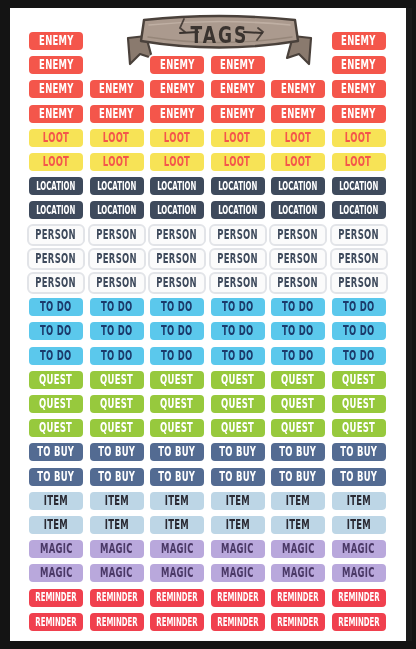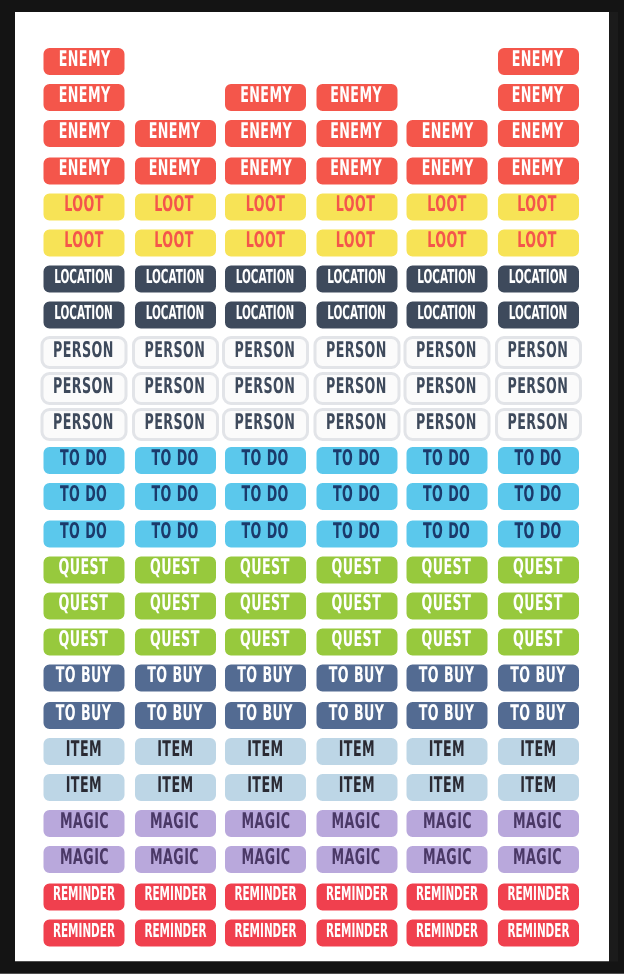--- a/index.html
+++ b/index.html
@@ -83,20 +83,40 @@
     transform:rotate(45deg);
     border-radius:1.5px;
     z-index:5;
   }
 </style>
 </head>
 <body>
 
 <div id="sheet">
 
+  <div id="banner">
+    <svg viewBox="0 0 195 52" xmlns="http://www.w3.org/2000/svg">
+
+      <path d="M6 24 L24 22 L30 44 L18 40 L8 50 Z" fill="#8a7a6e" stroke="#4a413b" stroke-width="2.2" stroke-linejoin="round"></path>
+
+      <path d="M189 24 L171 22 L165 44 L177 40 L187 50 Z" fill="#8a7a6e" stroke="#4a413b" stroke-width="2.2" stroke-linejoin="round"></path>
+
+      <path d="M22 6 Q97 -2 173 6 L176 27 Q97 40 19 27 Z" fill="#ab9a8e" stroke="#4a413b" stroke-width="2.4" stroke-linejoin="round"></path>
+
+      <path d="M27 11 Q97 4 168 11" fill="none" stroke="#c2b3a7" stroke-width="1.6" stroke-linecap="round" opacity="0.85"></path>
+      <path d="M26 23 Q97 34 170 23" fill="none" stroke="#8d7d71" stroke-width="1.4" stroke-linecap="round" opacity="0.7"></path>
+
+      <path d="M62 5 L58 14 L63 18" fill="none" stroke="#4a413b" stroke-width="1.8" stroke-linecap="round"></path>
+      <path d="M135 26 L141 18 L136 14" fill="none" stroke="#4a413b" stroke-width="1.8" stroke-linecap="round"></path>
+
+      <path d="M58 19 L76 18" stroke="#3a332f" stroke-width="2" stroke-linecap="round"></path>
+      <path d="M122 18 L140 19" stroke="#3a332f" stroke-width="2" stroke-linecap="round"></path>
+    </svg>
+    <div id="banner-label">TAGS</div>
+  </div>
 
   <div id="grid" style="height: 605px;">
       <div class="tag" style="left: 0px; top: 0px; width: 58px; height: 22px; background: rgb(244, 86, 75); border-color: rgb(255, 255, 255);">
         <span class="txt" style="color: rgb(255, 255, 255);">ENEMY</span>
       </div>
       <div class="tag" style="left: 302.5px; top: 0px; width: 58px; height: 22px; background: rgb(244, 86, 75); border-color: rgb(255, 255, 255);">
         <span class="txt" style="color: rgb(255, 255, 255);">ENEMY</span>
       </div>
       <div class="tag" style="left: 0px; top: 24.2px; width: 58px; height: 22px; background: rgb(244, 86, 75); border-color: rgb(255, 255, 255);">
         <span class="txt" style="color: rgb(255, 255, 255);">ENEMY</span>

